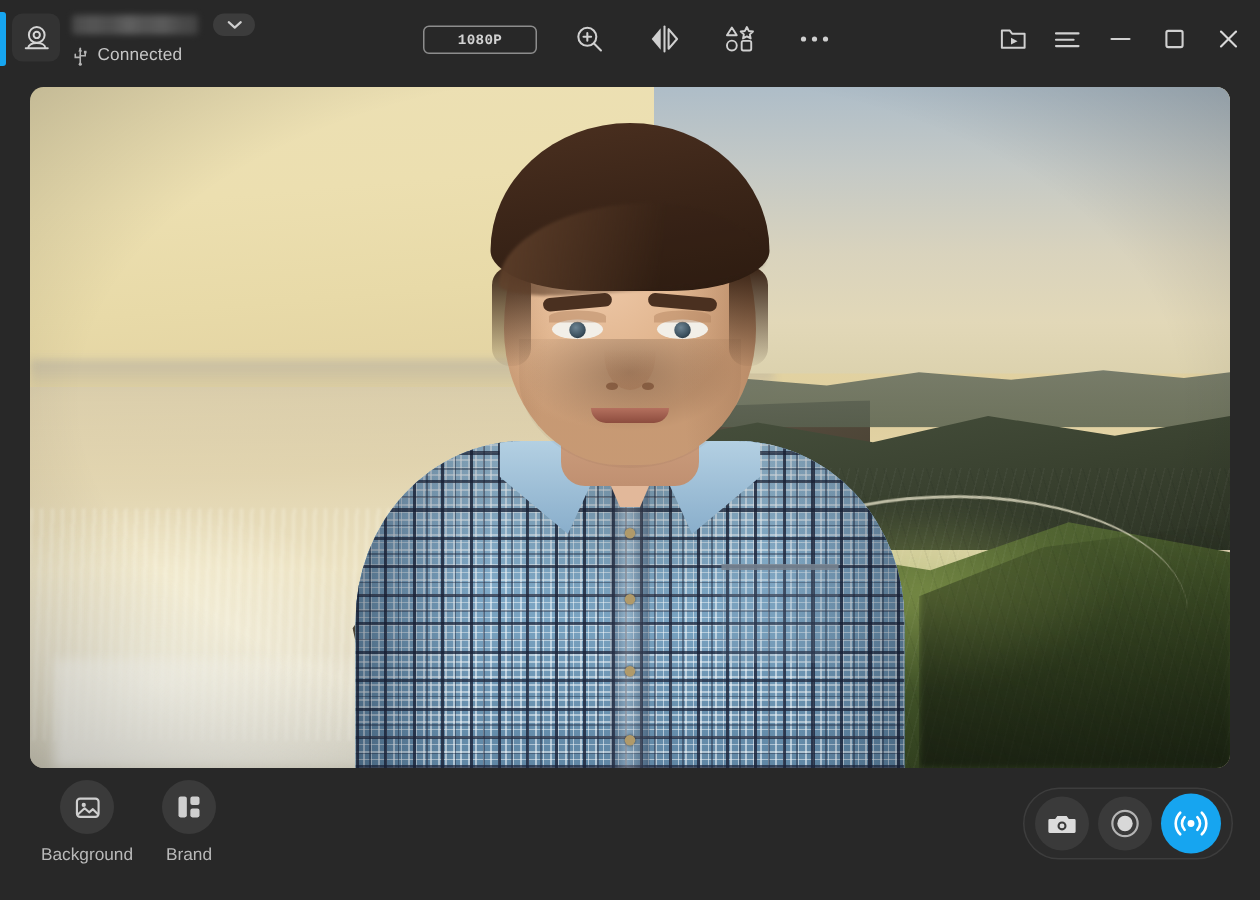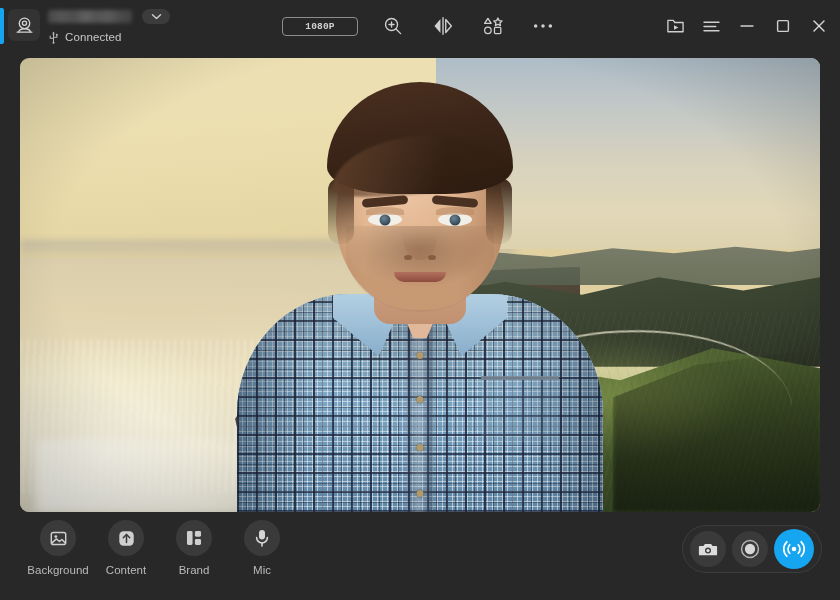--- a/index.html
+++ b/index.html
@@ -771,54 +771,34 @@
             <rect x="2.4" y="3.6" width="15.2" height="12.8" rx="2.2"></rect>
             <circle cx="7.2" cy="8" r="1.5" fill="#cfcfcf" stroke="none"></circle>
             <path d="M3.2 14.6 L7.8 10.4 L11 13.2 L13.6 11 L17 14.4" stroke-linejoin="round" stroke-linecap="round"></path>
           </svg>
         </span>
         <span class="feature-label">Background</span>
       </button>
 
 
 
-      <button class="feature">
-        <span class="feature-icon">
-          <svg width="19" height="19" viewBox="0 0 20 20" fill="none" stroke="#cfcfcf" stroke-width="1.6">
-            <rect x="2.4" y="2.4" width="15.2" height="15.2" rx="4.4" fill="#cfcfcf" stroke="none"></rect>
-            <line x1="10" y1="14.2" x2="10" y2="6" stroke="#3a3a3a" stroke-linecap="round"></line>
-            <path d="M6.6 9.2 L10 5.7 L13.4 9.2" stroke="#3a3a3a" stroke-linecap="round" stroke-linejoin="round"></path>
-          </svg>
-        </span>
-        <span class="feature-label">Content</span>
-      </button>
 
 
       <button class="feature">
         <span class="feature-icon">
           <svg width="18" height="18" viewBox="0 0 20 20">
             <rect x="2.2" y="2.2" width="6.2" height="15.6" rx="1.6" fill="#cfcfcf"></rect>
             <rect x="11" y="2.2" width="6.8" height="6.4" rx="1.6" fill="#cfcfcf"></rect>
             <rect x="11" y="11.2" width="6.8" height="6.6" rx="1.6" fill="#cfcfcf"></rect>
           </svg>
         </span>
         <span class="feature-label">Brand</span>
       </button>
 
 
-      <button class="feature">
-        <span class="feature-icon">
-          <svg width="18" height="20" viewBox="0 0 18 20" fill="none" stroke="#d6d6d6" stroke-width="1.6">
-            <rect x="6" y="2" width="6" height="9.6" rx="3" fill="#d6d6d6" stroke="none"></rect>
-            <path d="M3.6 9.6 a5.4 5.4 0 0 0 10.8 0" stroke-linecap="round"></path>
-            <line x1="9" y1="15.2" x2="9" y2="18" stroke-linecap="round"></line>
-          </svg>
-        </span>
-        <span class="feature-label">Mic</span>
-      </button>
 
     </div>
 
     <div class="action-group">
       <button class="act-btn">
         <svg width="20" height="17" viewBox="0 0 22 18" fill="none">
           <path d="M2 5.2 h4 l1.6-2.2 h6.8 L16 5.2 h4 a1 1 0 0 1 1 1 v8.2 a1 1 0 0 1 -1 1 H2 a1 1 0 0 1 -1 -1 V6.2 a1 1 0 0 1 1 -1 z" fill="#dcdcdc"></path>
           <circle cx="11" cy="10.2" r="3.3" fill="#3a3a3a"></circle>
           <circle cx="11" cy="10.2" r="1.8" fill="#dcdcdc"></circle>
         </svg>

